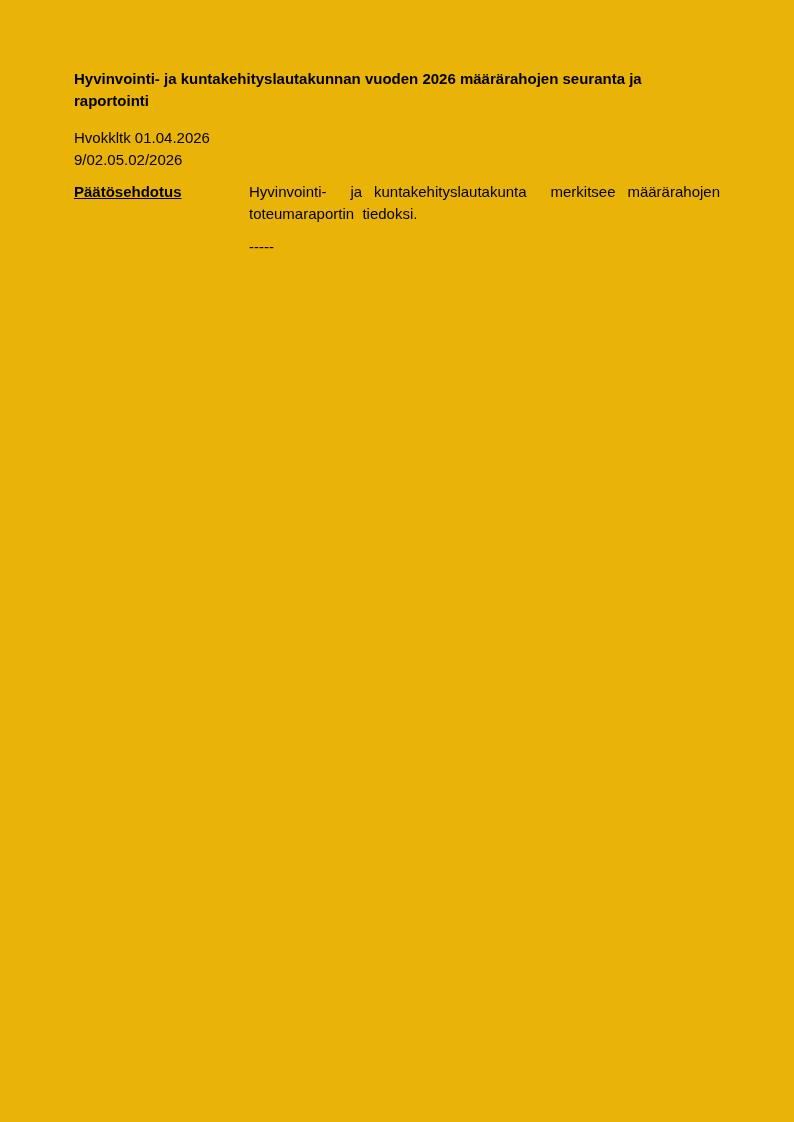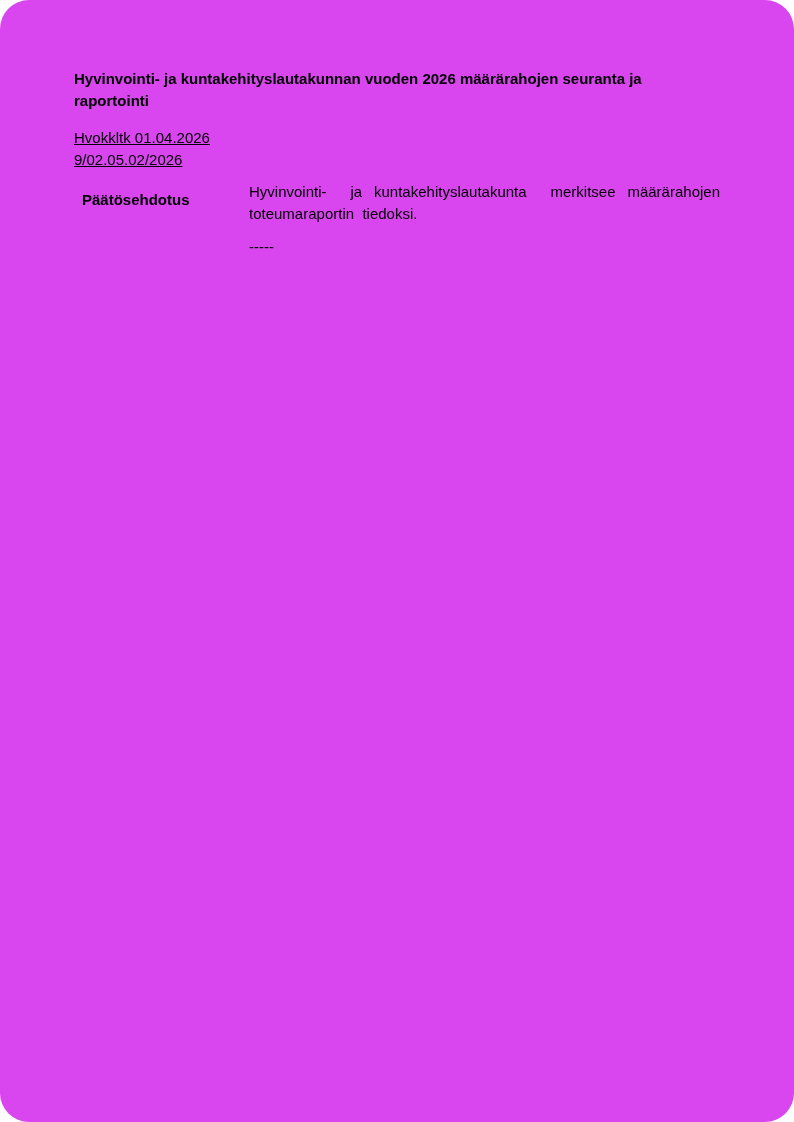--- a/index.html
+++ b/index.html
@@ -5,39 +5,37 @@
   html, body {
     margin: 0;
     padding: 0;
     background: #ffffff;
   }
   .page {
     position: relative;
     width: 794px;
     height: 1122px;
     box-sizing: border-box;
-    background: #d946ef;
+    background: #eab308;
     color: #000000;
     font-family: "Liberation Sans", sans-serif;
     font-size: 15px;
     line-height: 22px;
     padding: 68px 74px 0 74px;
     overflow: hidden;
-    border-radius: 29px;
   }
   .doc-title {
     font-size: 15px;
     line-height: 22px;
     font-weight: bold;
     margin: 0 0 12px 0;
     max-width: 648px;
   }
   .meta-block {
     margin: 15px 0 10px 0;
-    text-decoration: underline;
   }
   .meta-line {
     margin: 0;
   }
   .indented {
     margin-left: 175px;
     width: 471px;
   }
   p.body-par {
     margin: 0;
@@ -49,21 +47,22 @@
   }
   .mb-para { margin-bottom: 11px; }
   .mb-section { margin-bottom: 31px; }
   .label-row {
     display: grid;
     grid-template-columns: 175px 471px;
     align-items: start;
   }
   .section-label {
     font-weight: bold;
-    margin: 8px;
+    margin: 0;
+    text-decoration: underline;
   }
   .row-gap { margin-bottom: 11px; }
 </style>
 </head>
 <body>
 
 <div class="page">
 
   <h1 class="doc-title">Hyvinvointi- ja kuntakehityslautakunnan vuoden 2026 määrärahojen seuranta ja raportointi</h1>
 

